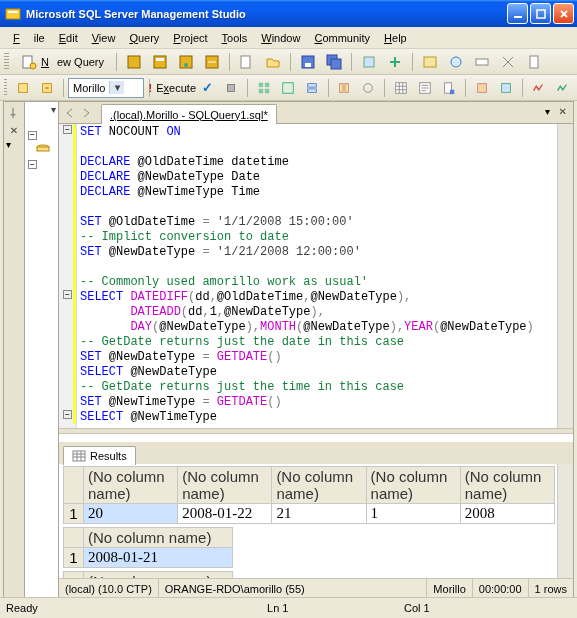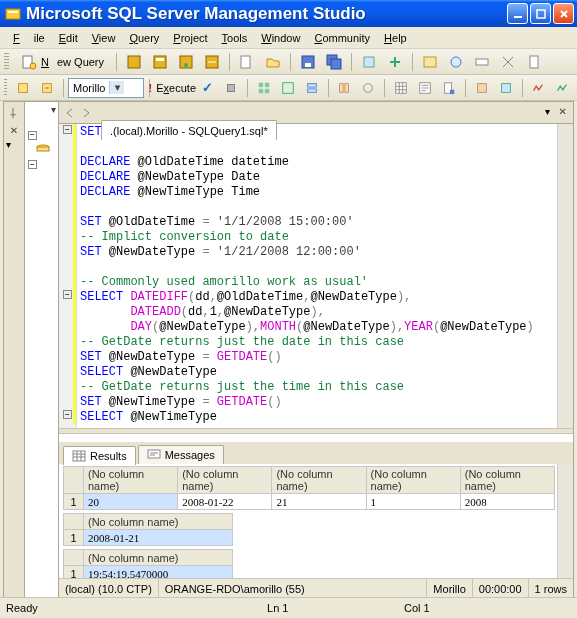--- a/index.html
+++ b/index.html
@@ -19,21 +19,21 @@
     display: flex;
     align-items: center;
     color: #fff;
     padding: 0 3px 0 5px;
   }
   .titlebar .app-icon {
     width: 16px; height: 16px;
     margin-right: 5px;
     display: inline-flex; align-items:center; justify-content:center;
   }
-  .titlebar .title { font-weight: bold; font-size: 17px; flex: 1; text-shadow: 1px 1px 0 #0a3a9a; }
+  .titlebar .title { font-weight: bold; font-size: 11px; flex: 1; text-shadow: 1px 1px 0 #0a3a9a; }
   .win-btns { display: flex; gap: 2px; }
   .win-btn {
     width: 21px; height: 21px;
     background: linear-gradient(to bottom, #7ab1ff, #1a5dd6);
     border: 1px solid #fff;
     border-radius: 3px;
     display: flex; align-items: center; justify-content: center;
     color: #fff; font-weight: bold;
     font-family: Arial;
     cursor: pointer;
@@ -137,21 +137,21 @@
     height: 20px;
     border: 1px solid #aca899;
     border-bottom: none;
     background: #f7f5ec;
     padding: 0 8px;
     display: flex; align-items: center;
     font-size: 11px;
     cursor: pointer;
     border-radius: 2px 2px 0 0;
   }
-  .doctab.active { background: #fff; font-weight: normal; position:relative; top:17px;}
+  .doctab.active { background: #fff; font-weight: normal; position:relative; top:1px;text-decoration:underline;}
   .doctabs .spacer { flex:1; }
   .doctabs .right { display:flex; gap:4px; align-self:center; padding-right:2px;}
   
   .editor {
     flex: 1;
     display: flex;
     overflow: hidden;
     font-family: "Courier New", monospace;
     font-size: 12px;
     line-height: 15px;
@@ -192,21 +192,21 @@
     gap:2px;
     margin-top:8px;
   }
   .res-tab {
     height:19px; border:1px solid #aca899; border-bottom:none;
     background:#f7f5ec; padding:0 8px; display:flex; align-items:center; gap:4px;
     cursor:pointer; border-radius:2px 2px 0 0;
   }
   .res-tab.active { background:#fff; position:relative; top:1px; }
   .res-body { flex:1; overflow:auto; padding: 2px 18px 2px 4px; position:relative;}
-  .grid { border:1px solid #aca899; border-collapse:collapse; width:100%; margin-bottom:3px; font-size:11px; background:#fff;}
+  .grid { border:1px solid #aca899; border-collapse:collapse; width:100%; margin-bottom:3px; font-size:15px; background:#fff;}
   .grid th, .grid td { border:1px solid #c7c7c7; padding:1px 4px; text-align:left; height:16px; }
   .grid th { background:#ece9d8; font-weight:normal; color:#333; }
   .grid .rownum { background:#ece9d8; width:20px; text-align:center;}
   .grid .val { font-family: Tahoma; }
   .res-scroll-v { position:absolute; right:0; top:0; bottom:0; width:16px; background:#e9e7db; border-left:1px solid #ccc;}
   .statusbar {
     height: 20px;
     background: #ece9d8;
     border-top: 1px solid #c9c5b5;
     display:flex; align-items:center;
@@ -548,27 +548,20 @@
     <div class="hsplit"></div>
 
     <div class="results">
       <div class="res-tabs">
         <div class="res-tab active">
           <svg width="14" height="12">
               <rect x="1" y="1" width="12" height="10" fill="#fff" stroke="#888"></rect>
               <path d="M1 4 h12 M1 7 h12 M5 1 v10 M9 1 v10" stroke="#888"></path>
             </svg>
           <span>Results</span>
-        </div>
-        <div class="res-tab">
-          <svg width="14" height="12">
-              <rect x="1" y="1" width="12" height="8" fill="#fff" stroke="#888"></rect>
-              <path d="M3 4 h8 M3 6 h5" stroke="#888"></path>
-            </svg>
-          <span>Messages</span>
         </div>
       </div>
       <div class="res-body">
         <div class="res-scroll-v"></div>
 
         <table class="grid">
           <tbody>
               <tr>
                 <th class="rownum"></th>
             <th>(No column name)</th>

